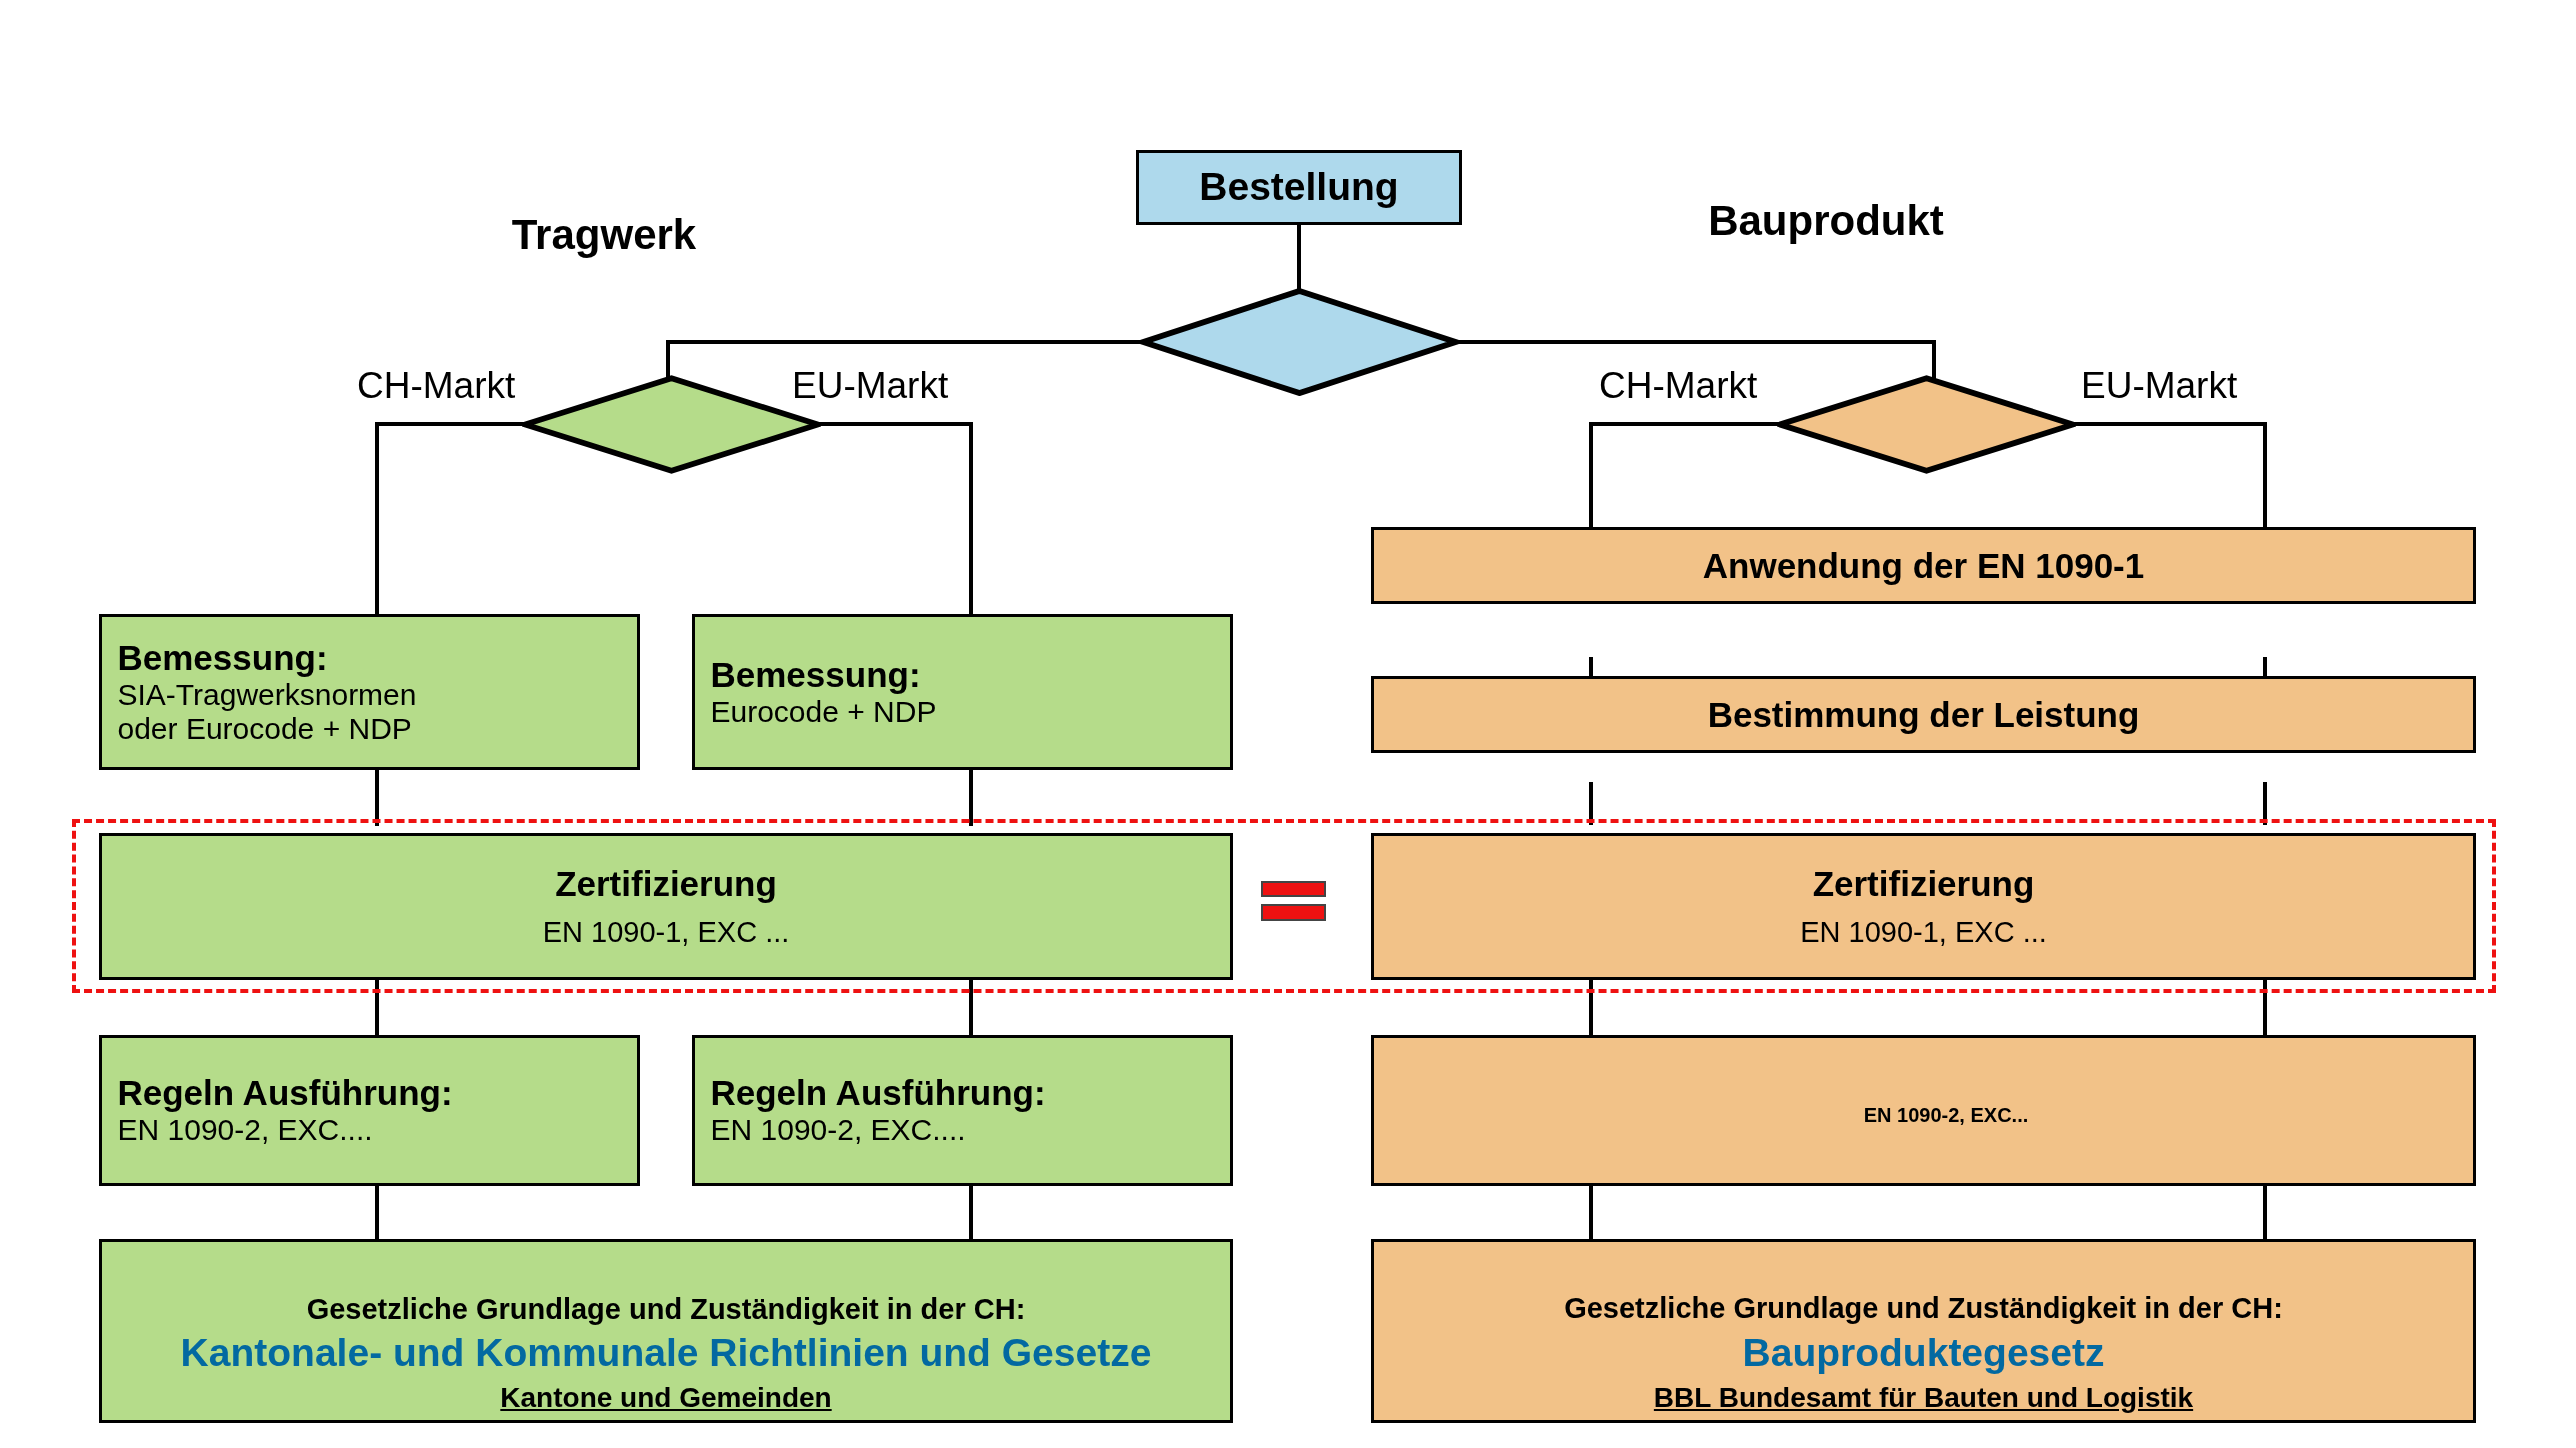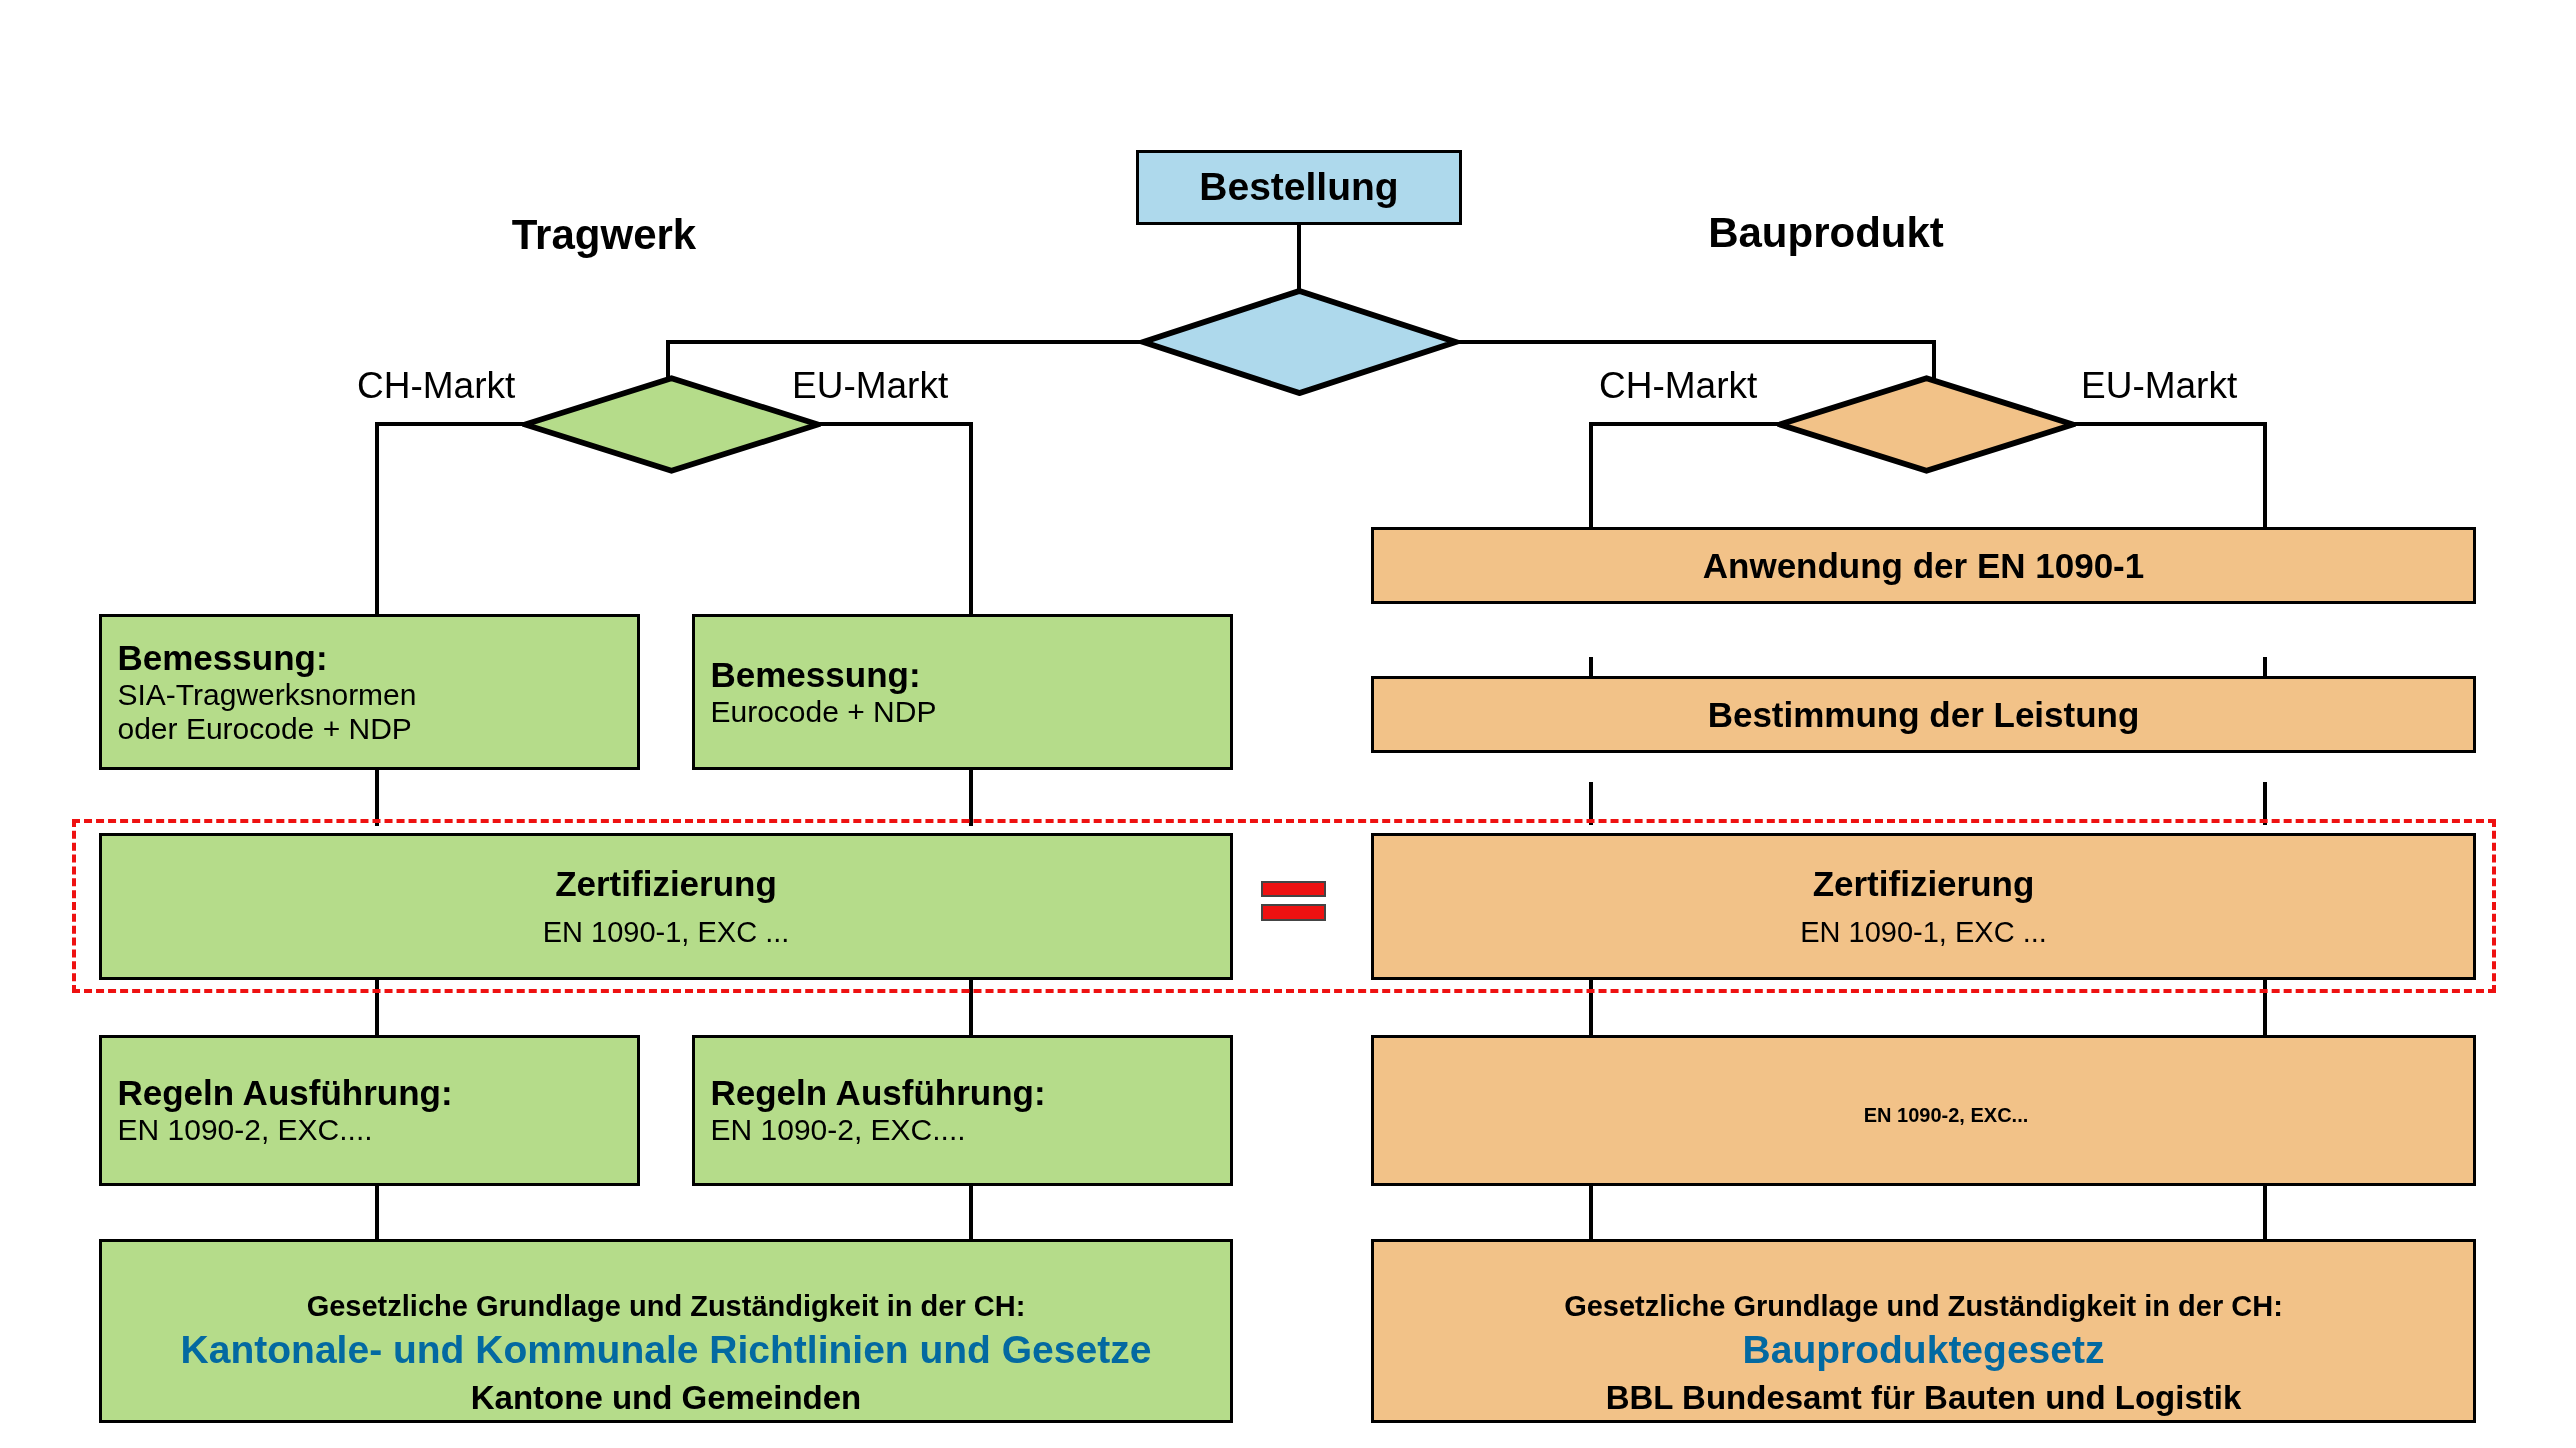--- a/index.html
+++ b/index.html
@@ -30,21 +30,21 @@
   .box.pad-left .ln{padding-left:15.5px;text-align:left;}
   .box.centered .ln{text-align:center;}
 
   .t-head{font-size:35px;font-weight:bold;}
   .t-sub{font-size:30px;font-weight:normal;}
   .t-mid{font-size:35px;font-weight:bold;}
   .t-cert-h{font-size:35px;font-weight:bold;}
   .t-cert-s{font-size:29px;font-weight:normal;}
   .t-legal-h{font-size:29px;font-weight:bold;margin-top:44px;}
   .t-legal-red{font-size:39px;font-weight:bold;color:#0369a1;}
-  .t-legal-f{font-size:33px;font-weight:bold;}
+  .t-legal-f{font-size:28px;font-weight:bold;text-decoration:underline;}
   .t-exec-h{font-size:35px;font-weight:bold;}
   .t-exec-s{font-size:20px;font-weight:bold;padding-left:45px;}
   .t-bestell{font-size:39px;font-weight:bold;text-align:center;}
 
   
   .ln-v{position:absolute;width:3.9px;background:#000;}
   .ln-h{position:absolute;height:3.9px;background:#000;}
 
   
   .diamond{position:absolute;}
@@ -60,21 +60,21 @@
         background:#ee1111;border:2.9px solid #444444;}
   .eq i+i{margin-top:6.8px;}
 </style>
 </head>
 <body>
 
 <div class="canvas">
 
 
   <div class="col-head" style="left:435px;top:211px;width:338px;">Tragwerk</div>
-  <div class="col-head" style="left:1623px;top:209px;width:406px;">Bauprodukt</div>
+  <div class="col-head" style="left:1623px;top:197px;width:406px;">Bauprodukt</div>
 
   <div class="box blue centered" style="left:1136px;top:150px;width:326px;height:75px;">
     <span class="ln t-bestell">Bestellung</span>
   </div>
 
   <div class="ln-v" style="left:1297px;top:225px;height:66px;"></div>
 
   <div class="diamond" style="left:1140px;top:288px;">
     <svg width="319" height="108" viewBox="0 0 330 112">
       <polygon points="165,3 327,56 165,109 3,56" fill="#aed9ec" stroke="#000" stroke-width="6"></polygon>

